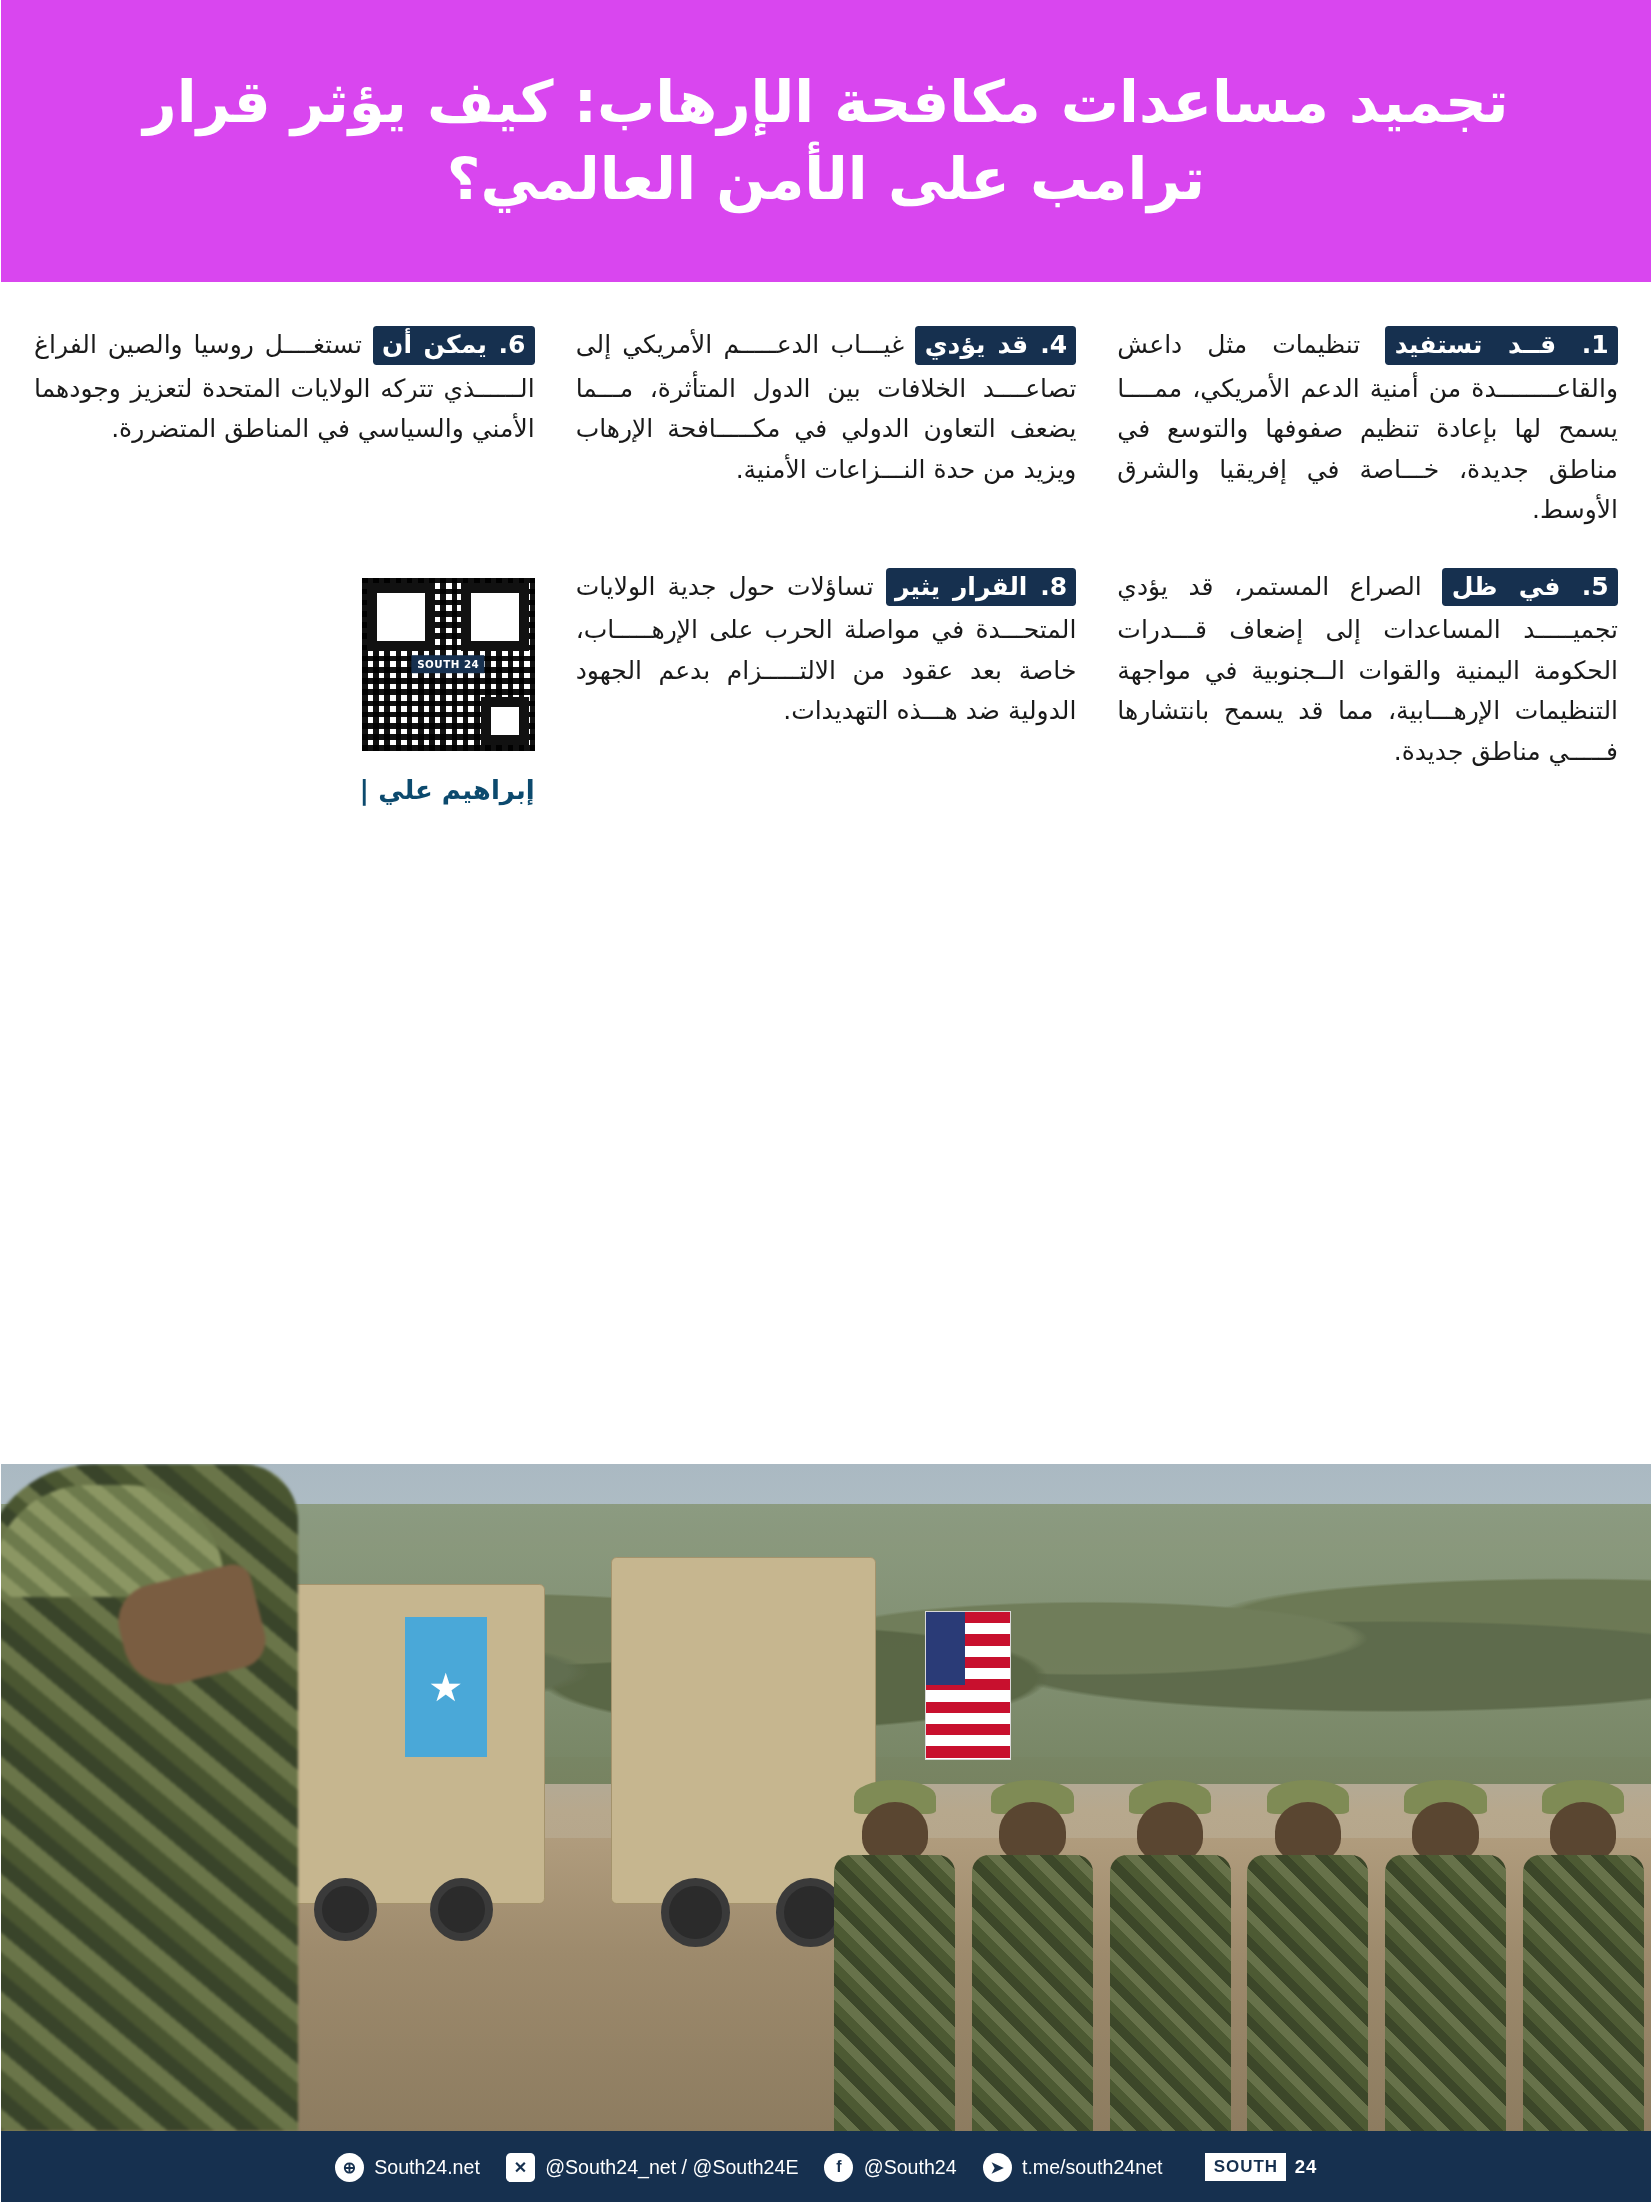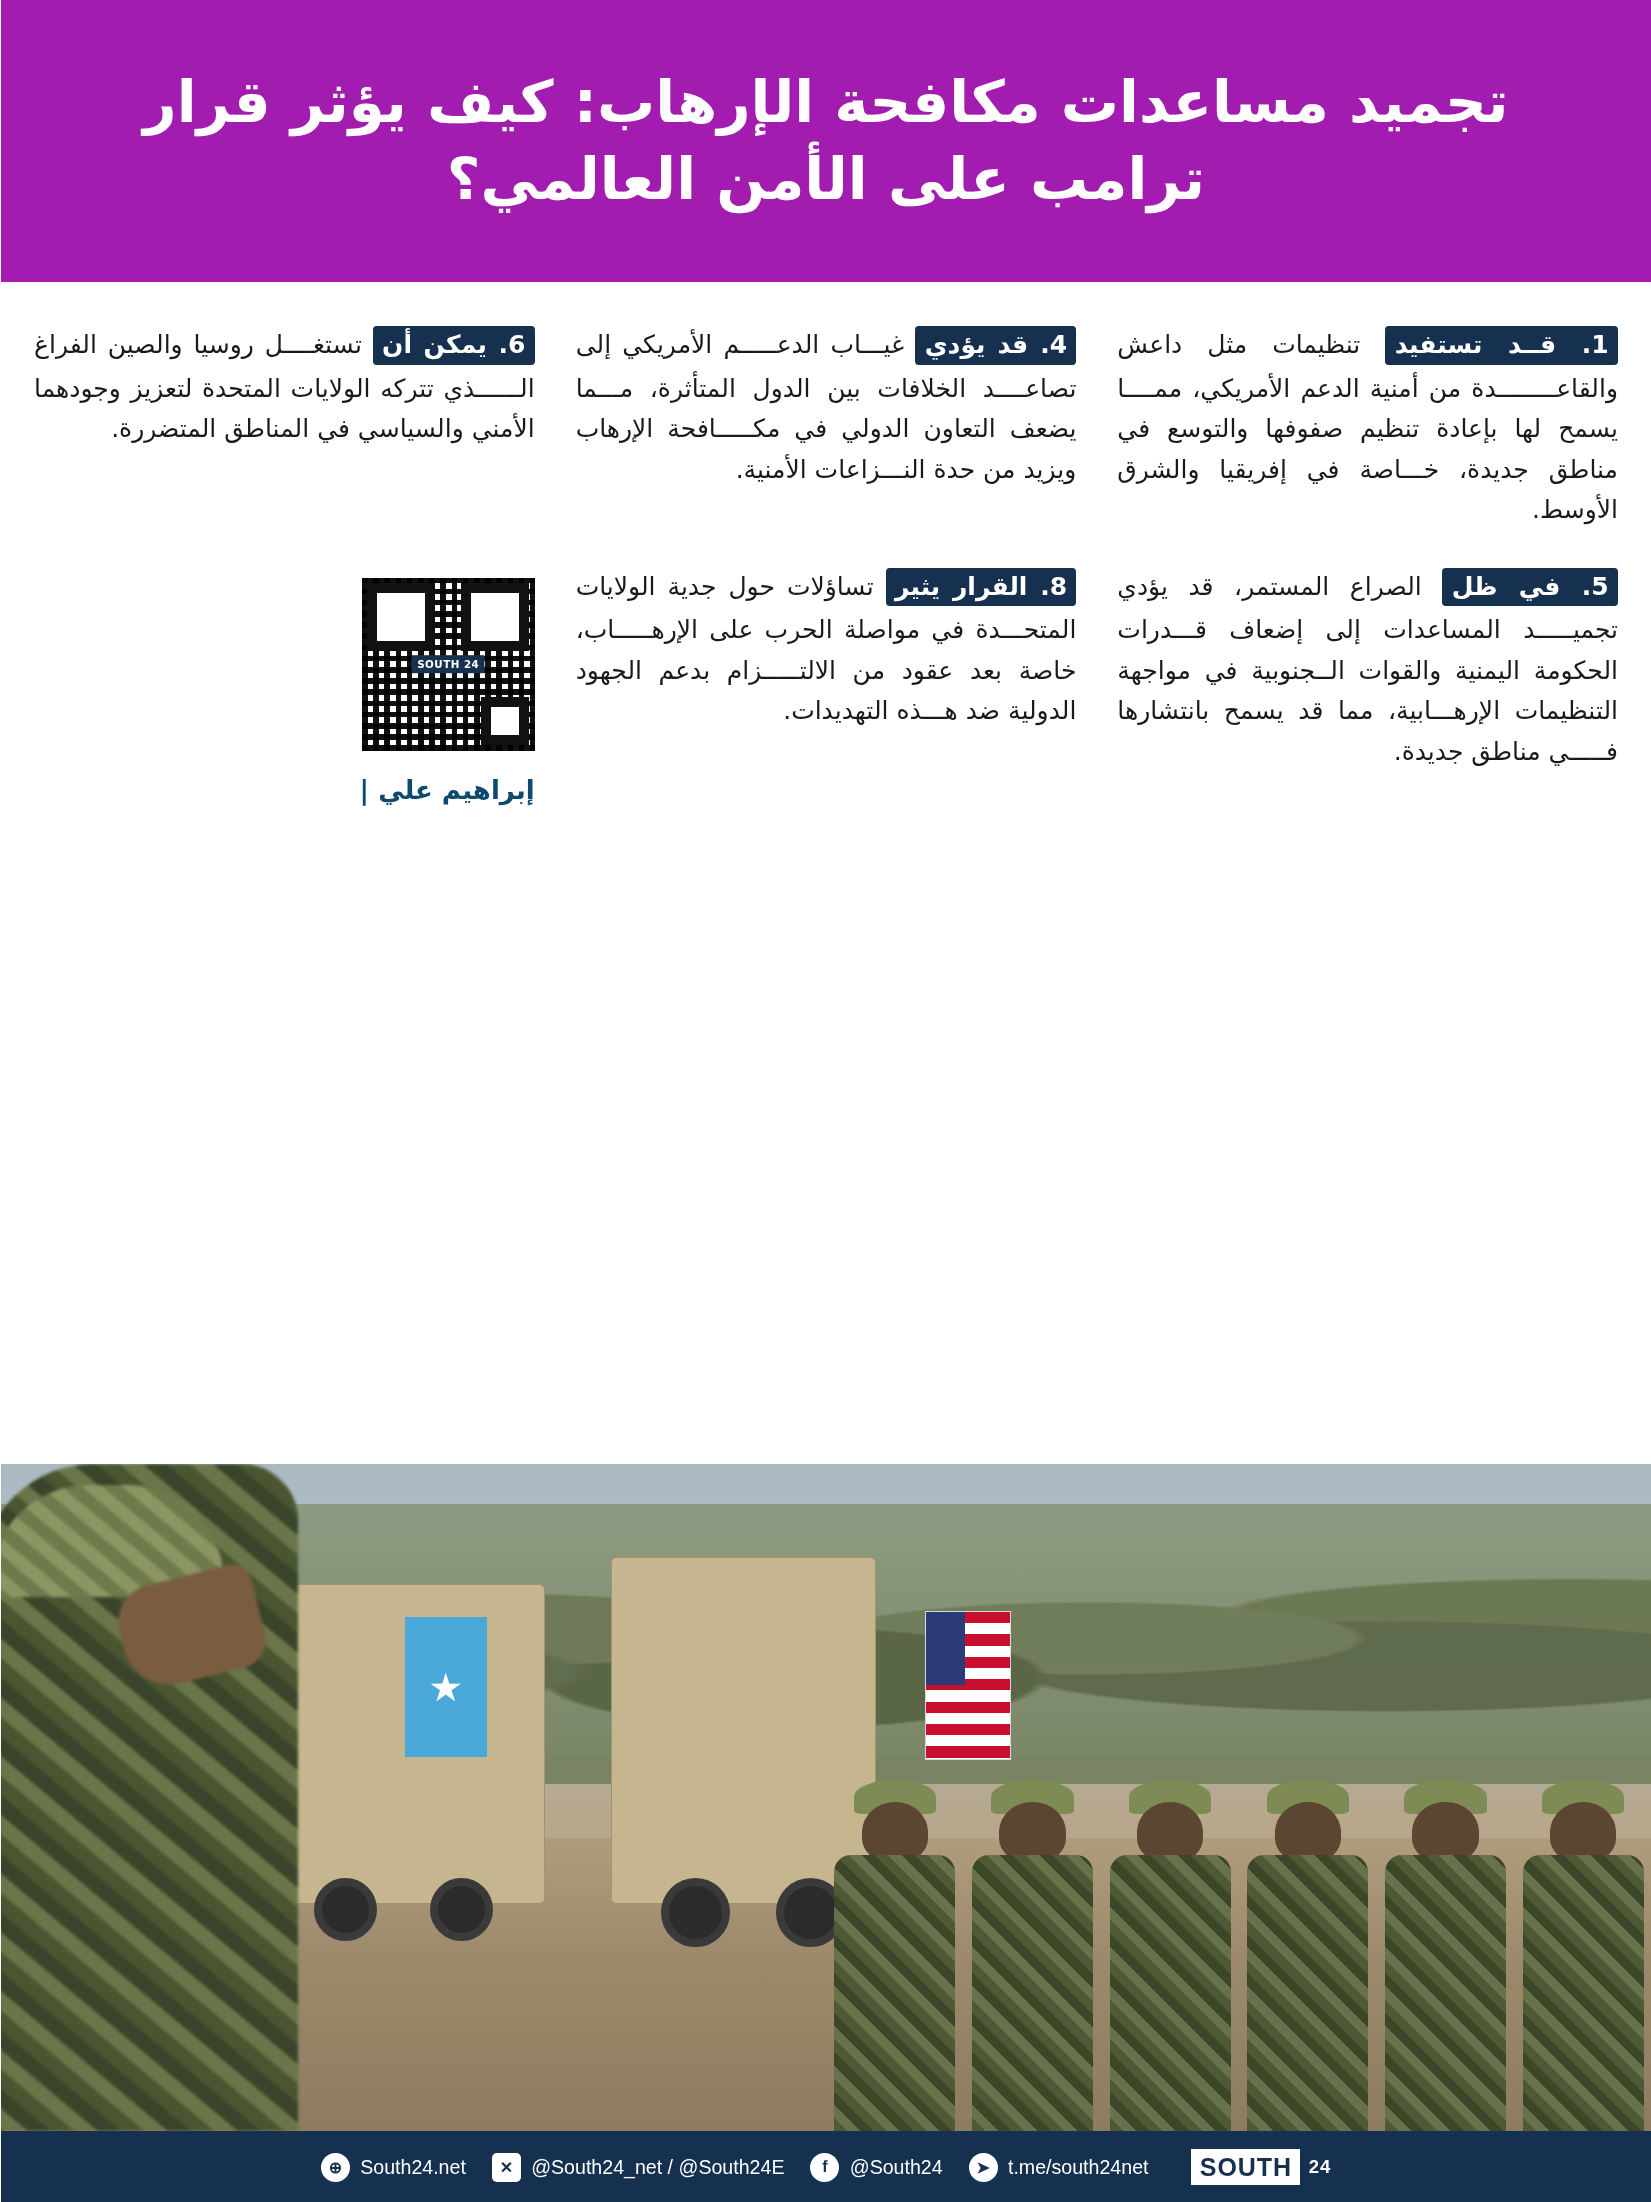--- a/index.html
+++ b/index.html
@@ -10,21 +10,21 @@
   body {
     width: 1652px;
     height: 2203px;
     position: relative;
     overflow: hidden;
     font-family: "DejaVu Sans", "Liberation Sans", sans-serif;
   }
 
   
   .header {
-    background: #a21caf;
+    background: #d946ef;
     width: 100%;
     height: 282px;
     display: flex;
     align-items: center;
     justify-content: center;
     padding: 0 103px;
   }
   .header-title {
     color: #ffffff;
     font-size: 58px;
@@ -297,21 +297,21 @@
   .brand {
     display: flex;
     align-items: center;
     gap: 8.4px;
     margin-left: 17px;
   }
   .brand .b1 {
     background: #ffffff;
     color: #16304f;
     font-weight: bold;
-    font-size: 25px;
+    font-size: 17px;
     padding: 3.7px 8.4px;
     letter-spacing: 0.9px;
     font-family: "Liberation Sans", sans-serif;
   }
   .brand .b2 {
     color: #ffffff;
     font-weight: bold;
     font-size: 18.6px;
     letter-spacing: 0.9px;
     font-family: "Liberation Sans", sans-serif;

